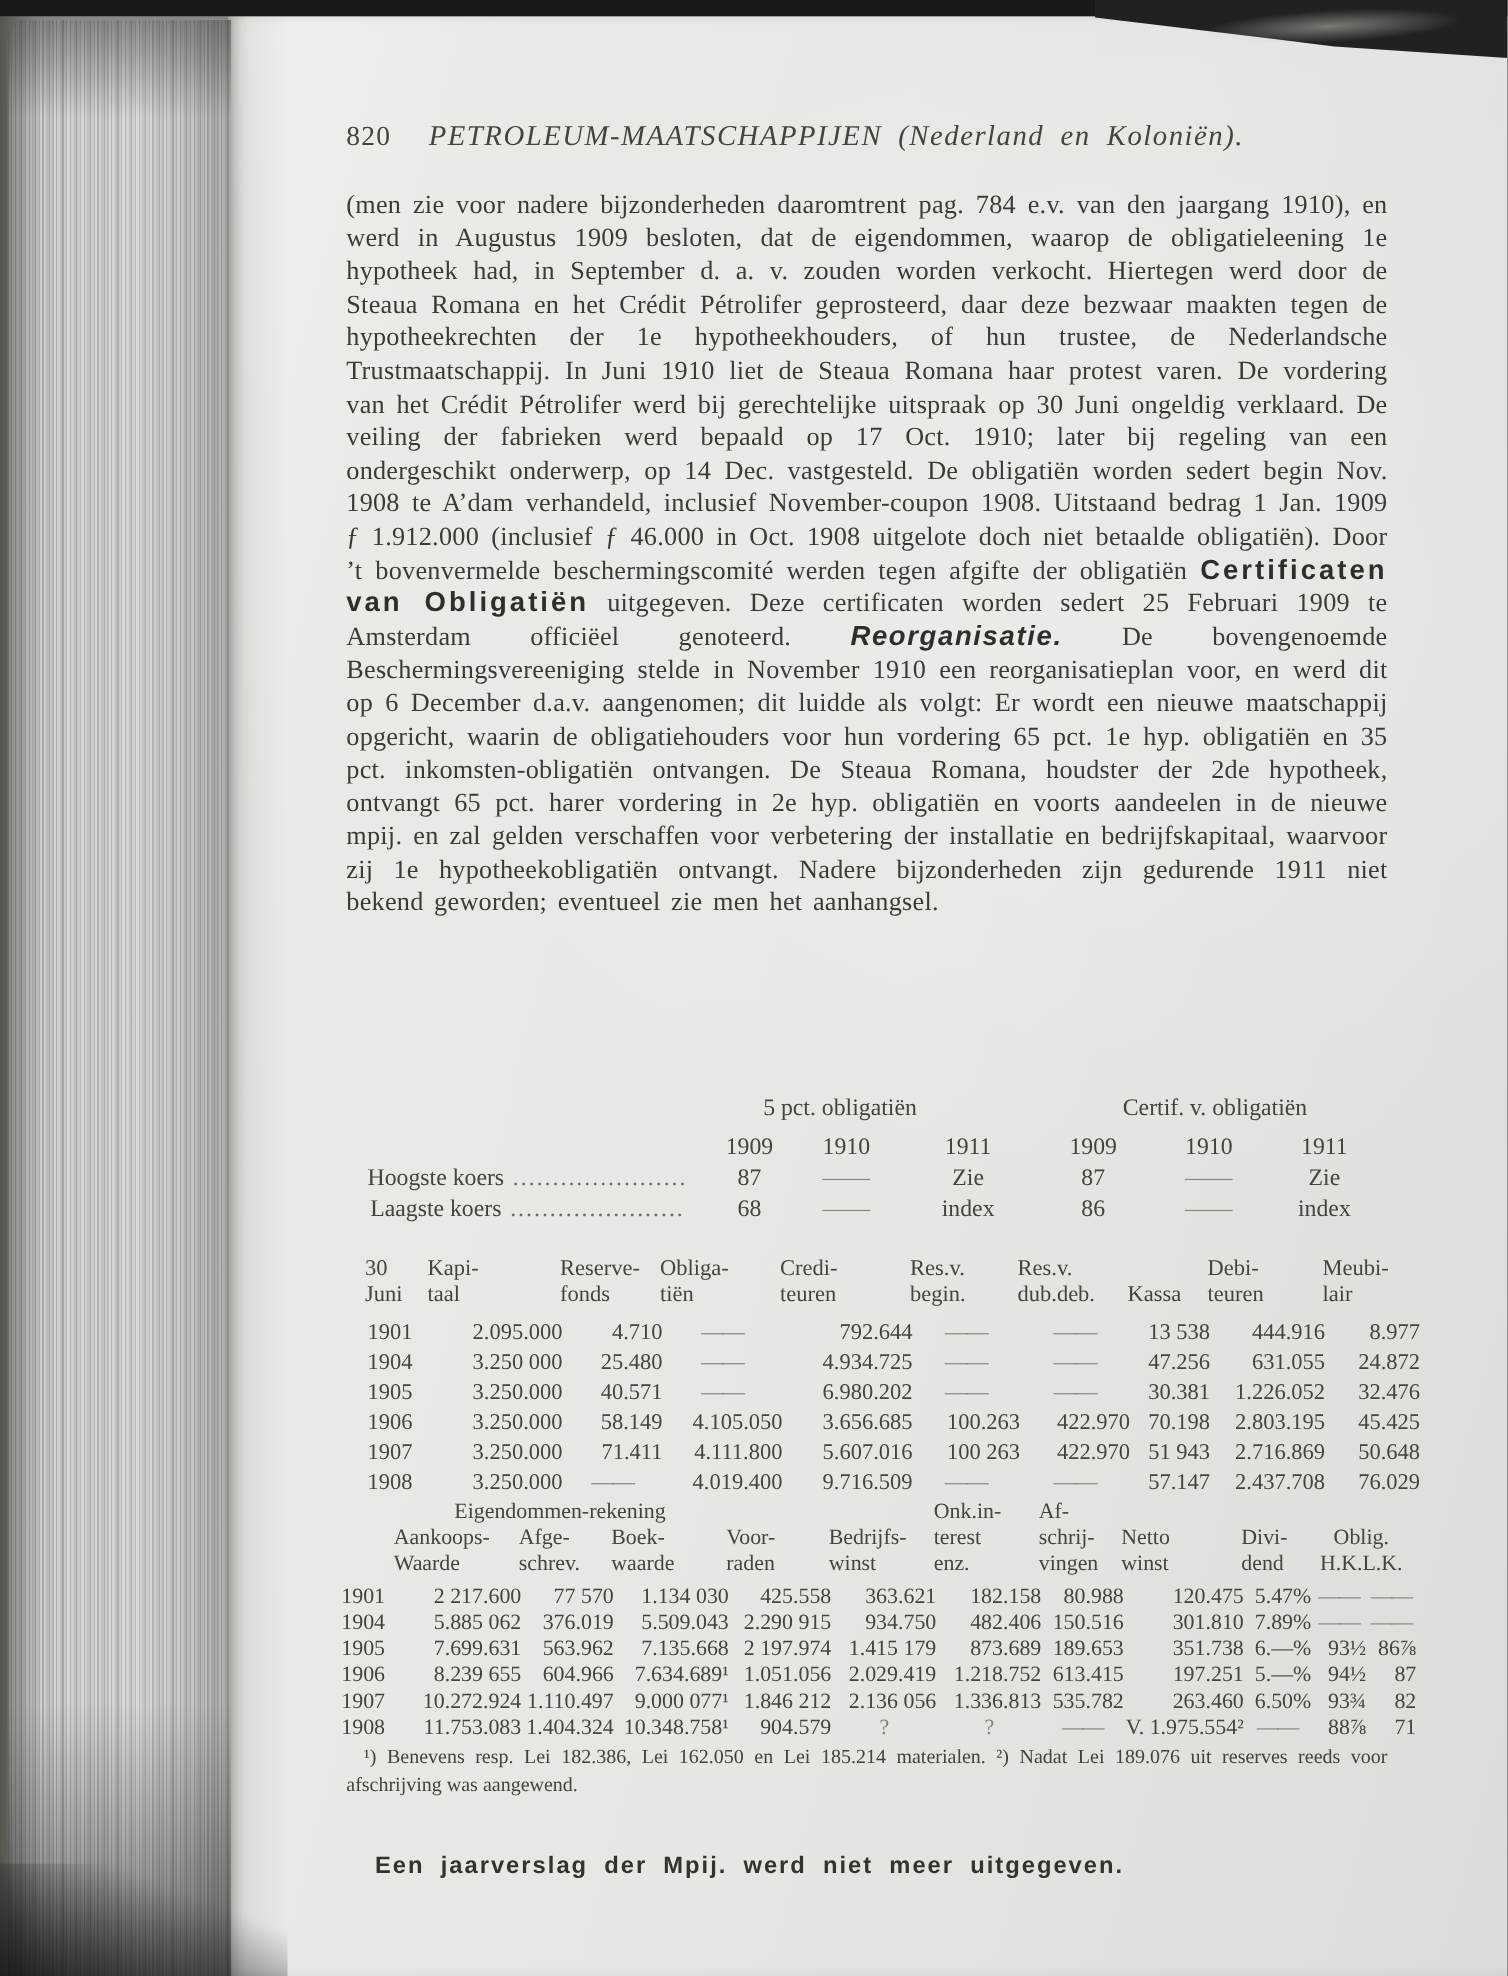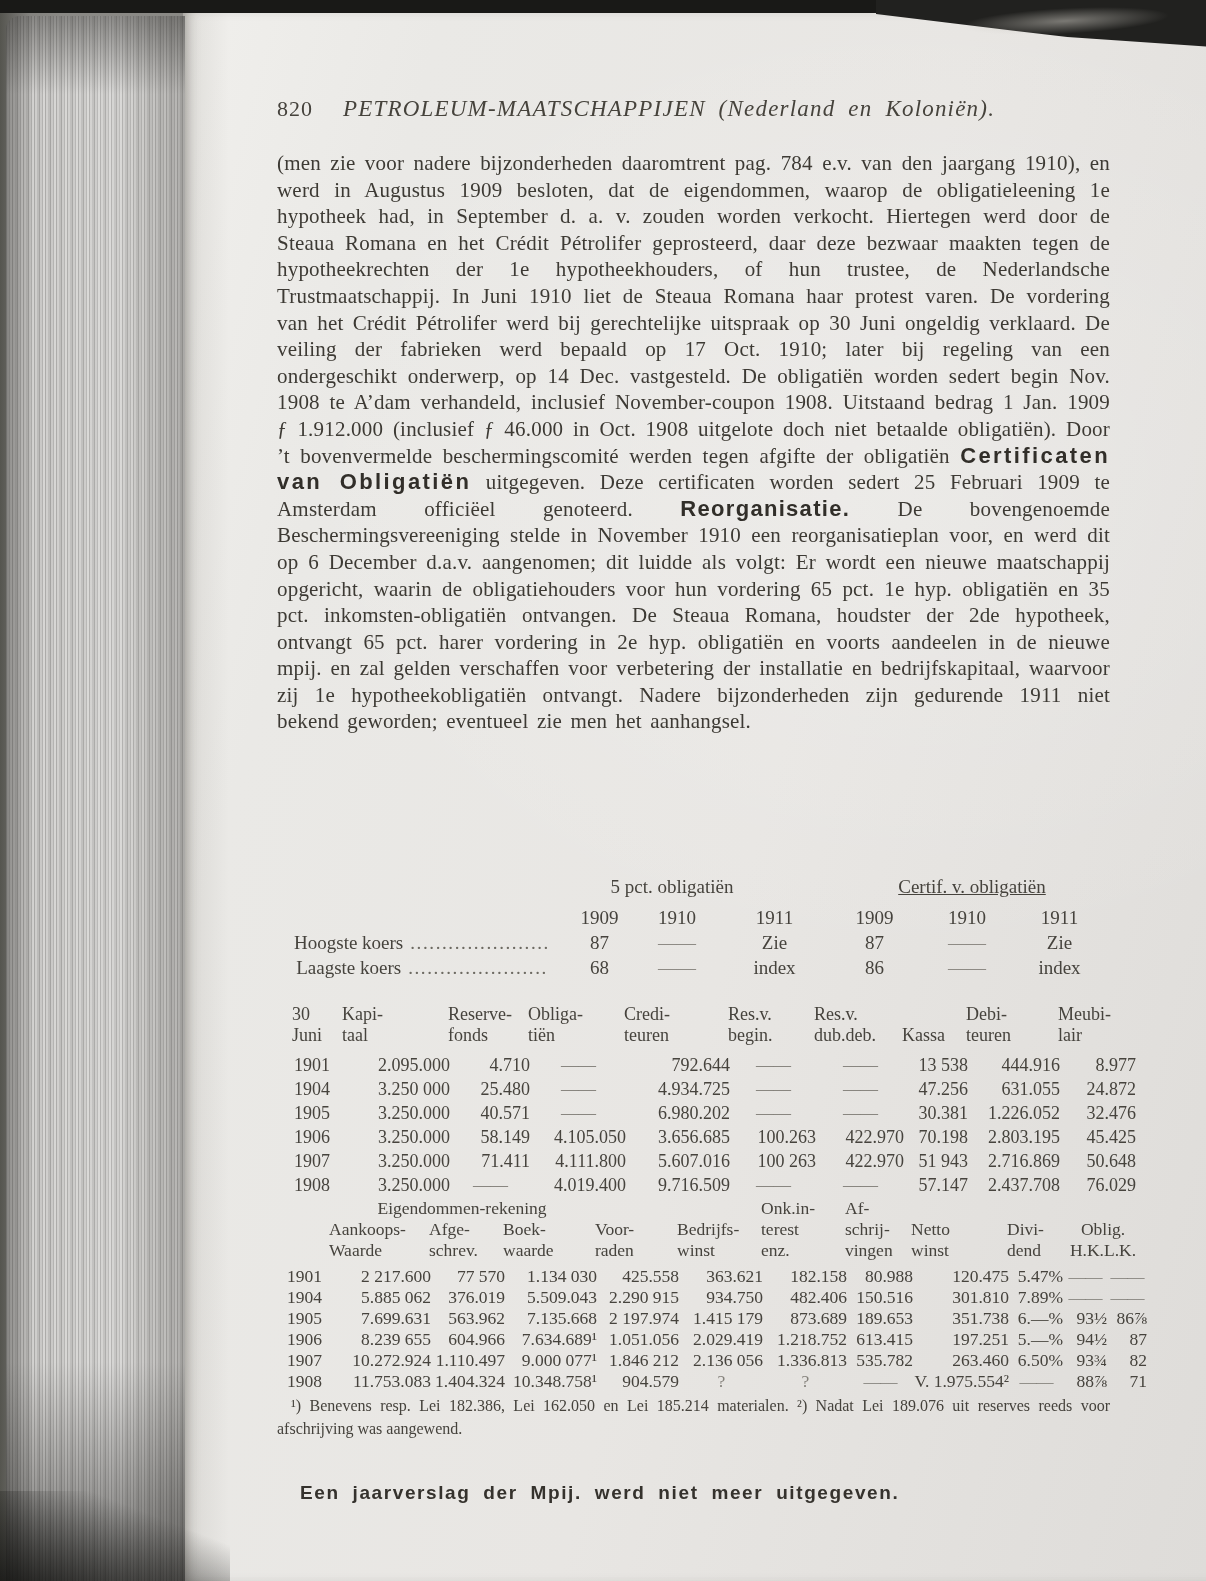--- a/index.html
+++ b/index.html
@@ -38,27 +38,27 @@
   
   .pg-header{position:absolute;left:277px;top:96px;white-space:nowrap;}
   .pg-num{font-size:22px;color:#45423c;letter-spacing:1px;}
   .pg-title{font-size:23px;font-style:italic;margin-left:30px;letter-spacing:1.2px;word-spacing:6px;color:#46433c;}
 
   
   .body-par{position:absolute;left:277px;top:150px;width:833px;margin:0;
     font-size:21px;line-height:26.6px;text-align:justify;word-spacing:3px;letter-spacing:.2px;color:#3d3a34;}
   .bold-inline{font-family:"Liberation Sans","DejaVu Sans",sans-serif;font-weight:700;color:#312e29;}
   .b1{font-size:22px;letter-spacing:2.4px;}
-  .b2{font-size:22px;letter-spacing:1.3px;}
+  .b2{font-size:22px;letter-spacing:1.3px;font-style:italic;}
 
   
   .koers{position:absolute;left:277px;top:876px;width:833px;font-size:19px;color:#46433d;}
   .kg{position:absolute;top:0;text-align:center;white-space:nowrap;}
   .kg1{left:290px;width:210px;}
-  .kg2{left:580px;width:230px;text-decoration:underline;}
+  .kg2{left:580px;width:230px;}
   .krow{display:flex;line-height:25px;}
   .kyears{margin-top:29px;}
   .klabel{display:inline-flex;width:290px;overflow:hidden;white-space:nowrap;justify-content:center;}
   .leader{color:#6d6a62;letter-spacing:1.6px;margin-left:7px;overflow:hidden;}
   .kc{display:inline-block;text-align:center;white-space:nowrap;}
   .kc.c1{width:65px}.kc.c2{width:90px}.kc.c3{width:105px}.kc.c4{width:95px}.kc.c5{width:90px}.kc.c6{width:95px}
   .kdash{color:#8a8781;}
 
   
   .trow{display:flex;}
@@ -69,21 +69,21 @@
 
   
   .t2{position:absolute;left:292px;top:1004px;font-size:18px;color:#46433d;}
   .t2 .thead .trow{line-height:21px;}
   .t2 .tbody{margin-top:7px;}
   .t2 .tbody .trow{line-height:24px;}
   .t2 .c0{width:50px}.t2 .c1{width:106px}.t2 .c2{width:80px}.t2 .c3{width:96px}.t2 .c4{width:104px}
   .t2 .c5{width:86px}.t2 .c6{width:88px}.t2 .c7{width:64px}.t2 .c8{width:92px}.t2 .c9{width:76px}
 
   
-  .t3{position:absolute;left:285px;top:1198px;font-size:17.5px;color:#46433d;}
+  .t3{position:absolute;left:271px;top:1198px;font-size:17.5px;color:#46433d;}
   .t3 .thead .trow{line-height:21px;}
   .t3 .tbody{margin-top:5px;}
   .t3 .tbody .trow{line-height:21px;}
   .t3 .c0{width:44px}.t3 .c1{width:100px}.t3 .c2{width:74px}.t3 .c3{width:92px}.t3 .c4{width:82px}
   .t3 .c5{width:84px}.t3 .c6{width:84px}.t3 .c7{width:66px}.t3 .c8{width:96px}.t3 .c9{width:54px}
   .t3 .c10{width:44px}.t3 .c11{width:40px}
   .t3-grouphead{position:absolute;left:44px;top:0;width:266px;text-align:center;white-space:nowrap;}
   .t3-oblig{position:absolute;left:776px;top:21px;width:84px;text-align:center;}
   .t3-hklk{position:absolute;left:776px;top:42px;width:84px;text-align:center;white-space:nowrap;}
 

